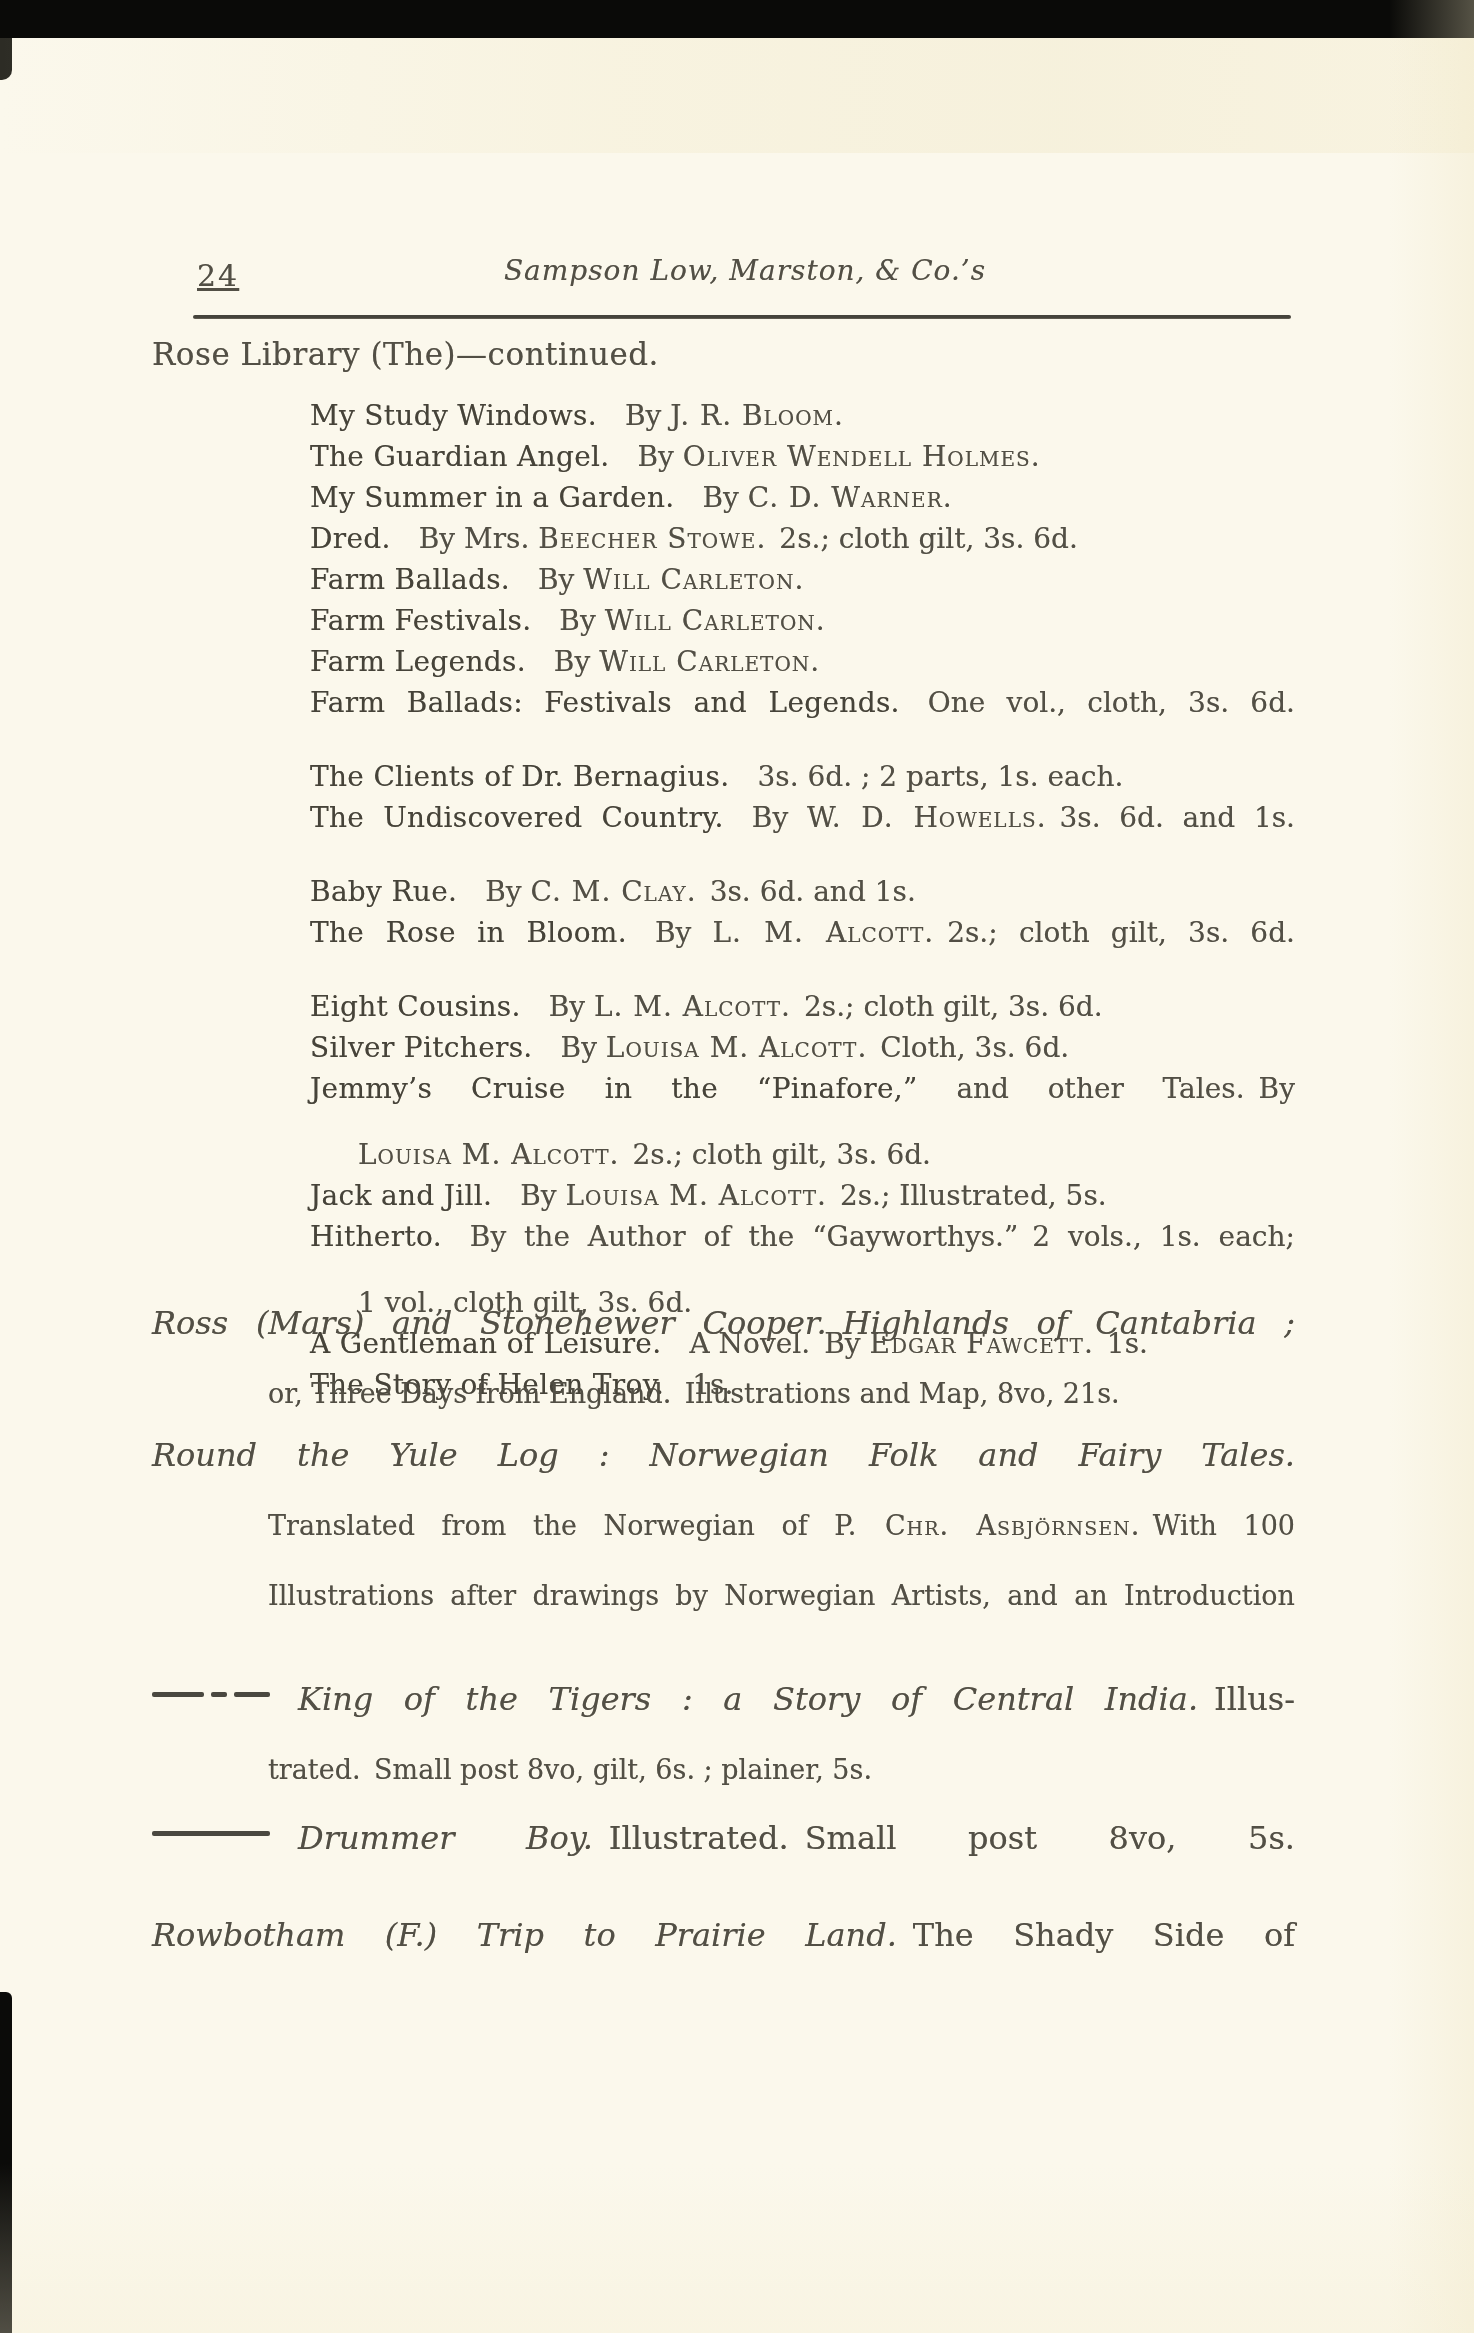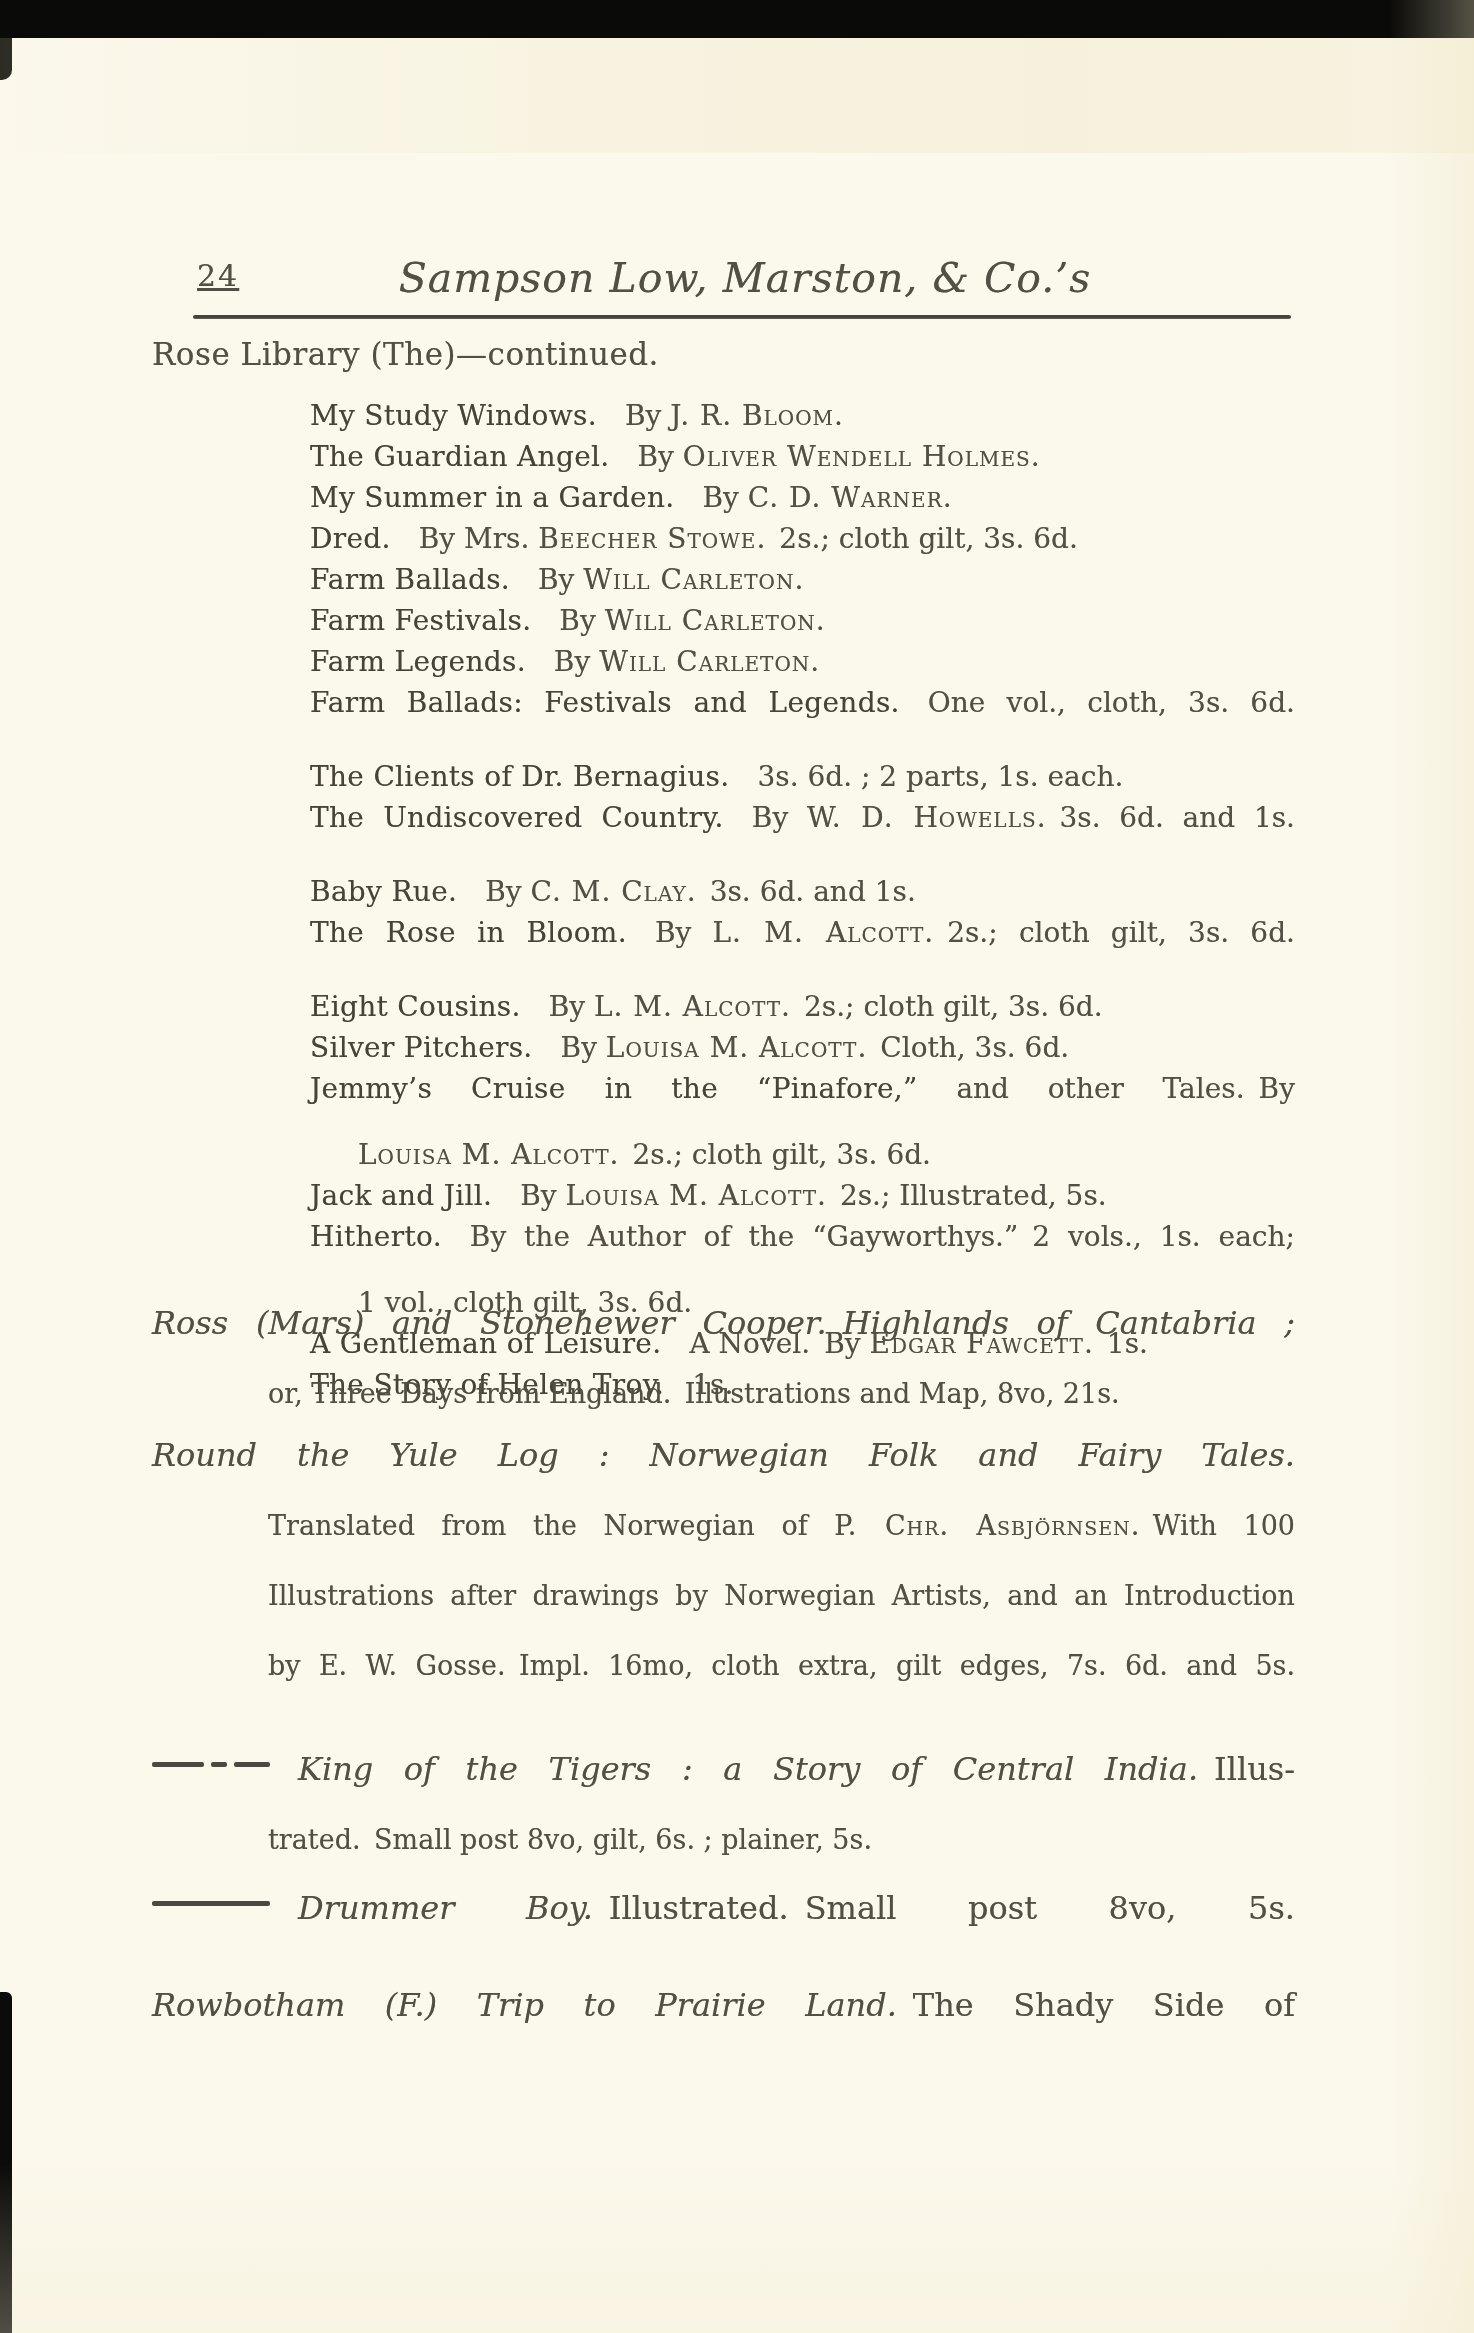--- a/index.html
+++ b/index.html
@@ -22,21 +22,21 @@
   .tint-bottom { position:absolute; bottom:0; left:0; width:100%; height:170px; pointer-events:none;
     background: linear-gradient(0deg, rgba(243,235,205,.5), rgba(243,235,205,0)); opacity:.6; }
 
   
   .scan-top-bar { position:absolute; top:0; left:0; width:1474px; height:38px; background: var(--scan_edge, #0a0a08); }
   .scan-left-nub { position:absolute; top:38px; left:0; width:12px; height:42px; background:#16150f; border-radius:0 0 10px 0; opacity:.9; }
   .scan-bottom-strip { position:absolute; left:0; top:1992px; width:12px; height:341px; background:#0b0b09; border-radius:0 6px 0 0; }
 
   .runhead { position:absolute; top:254px; left:195px; width:1100px; height:44px; }
   .page-number { position:absolute; left:2px; top:4px; font-size:30px; letter-spacing:2px;text-decoration:underline; }
-  .running-title { display:block; text-align:center; font-style:italic; font-size:41px; letter-spacing:1px; }
+  .running-title { display:block; text-align:center; font-style:italic; font-size:28px; letter-spacing:1px; }
   .head-rule { position:absolute; top:315px; left:193px; width:1098px; height:4px;
     background: linear-gradient(180deg, var(--rule, #45433b) 65%, #6b6659 100%); border-radius:2px; }
   .section-heading { position:absolute; top:336px; left:152px; font-size:31px; letter-spacing:.5px; }
 
   .book-list { position:absolute; top:399px; left:310px; width:985px; font-size:28px; line-height:33px; }
   .book-list .item { margin-bottom:8px; }
   .entries { position:absolute; top:1306px; left:152px; width:1143px; font-size:27px; line-height:35px; }
   .entries .entry { margin-bottom:27px; }
   .entries .line.head { font-size:32px; }
 
@@ -134,21 +134,20 @@
   </div>
 <div class="entries" id="entries">
     <div class="entry">
       <div class="line jl head"><span class="seg-it">Ross (Mars) and Stonehewer Cooper. Highlands of Cantabria ;</span></div>
       <div class="line cont"><span class="seg-rm">or, Three Days from England. Illustrations and Map, 8vo, 21s.</span></div>
     </div>
     <div class="entry">
       <div class="line jl head"><span class="seg-it">Round the Yule Log : Norwegian Folk and Fairy Tales.</span></div>
       <div class="line jl cont"><span class="seg-rm">Translated from the Norwegian of </span><span class="seg-sc">P. Chr. Asbjörnsen</span><span class="seg-rm">. With 100</span></div>
       <div class="line jl cont"><span class="seg-rm">Illustrations after drawings by Norwegian Artists, and an Introduction</span></div>
-      <div class="line jl cont"><span class="seg-rm">by E. W. Gosse. Impl. 16mo, cloth extra, gilt edges, 7s. 6d. and 5s.</span></div>
     </div>
     <div class="entry">
       <div class="line jl head"><span class="dash"><span class="bar" style="width: 52px;"></span><span class="gap"></span><span class="bar" style="width: 16px;"></span><span class="gap"></span><span class="bar" style="width: 36px;"></span></span><span class="seg-it">King of the Tigers : a Story of Central India.</span><span class="seg-rm"> Illus-</span></div>
       <div class="line cont"><span class="seg-rm">trated. Small post 8vo, gilt, 6s. ; plainer, 5s.</span></div>
     </div>
     <div class="entry">
       <div class="line jl head"><span class="dash"><span class="bar" style="width: 118px;"></span></span><span class="seg-it">Drummer Boy.</span><span class="seg-rm"> Illustrated. Small post 8vo, 5s.</span></div>
     </div>
     <div class="entry">
       <div class="line jl head"><span class="seg-it">Rowbotham (F.) Trip to Prairie Land.</span><span class="seg-rm"> The Shady Side of</span></div>

